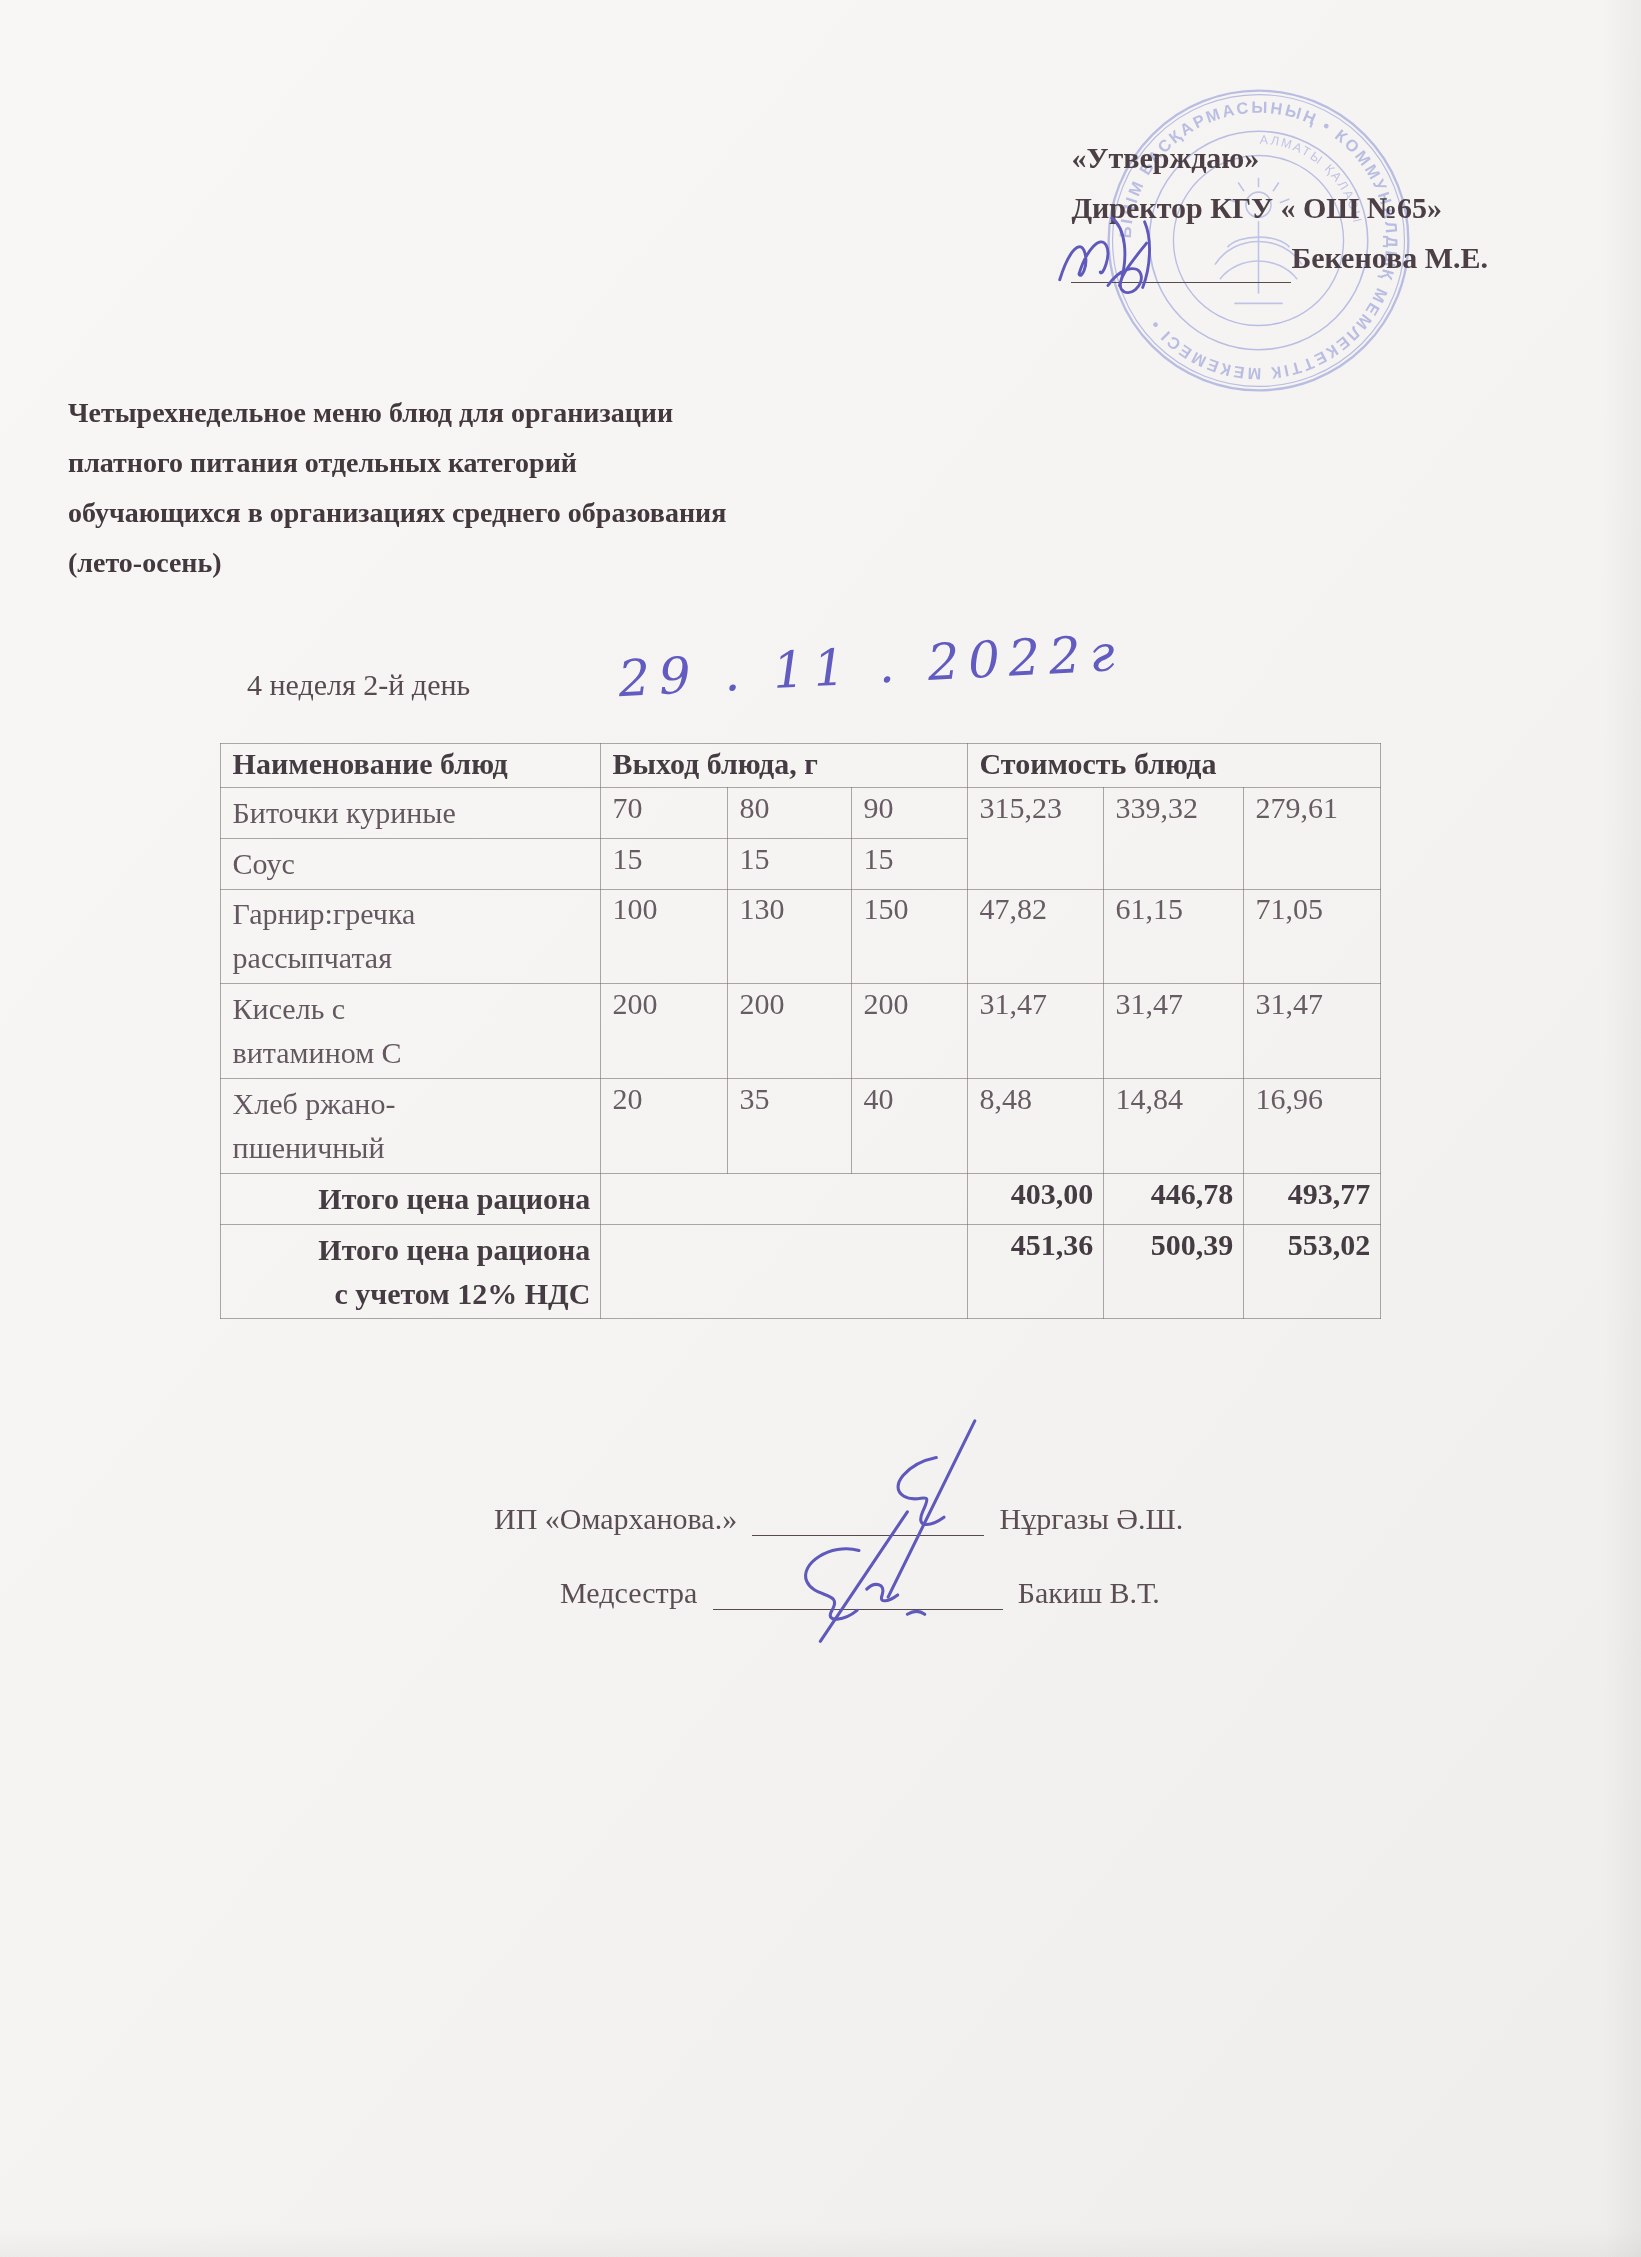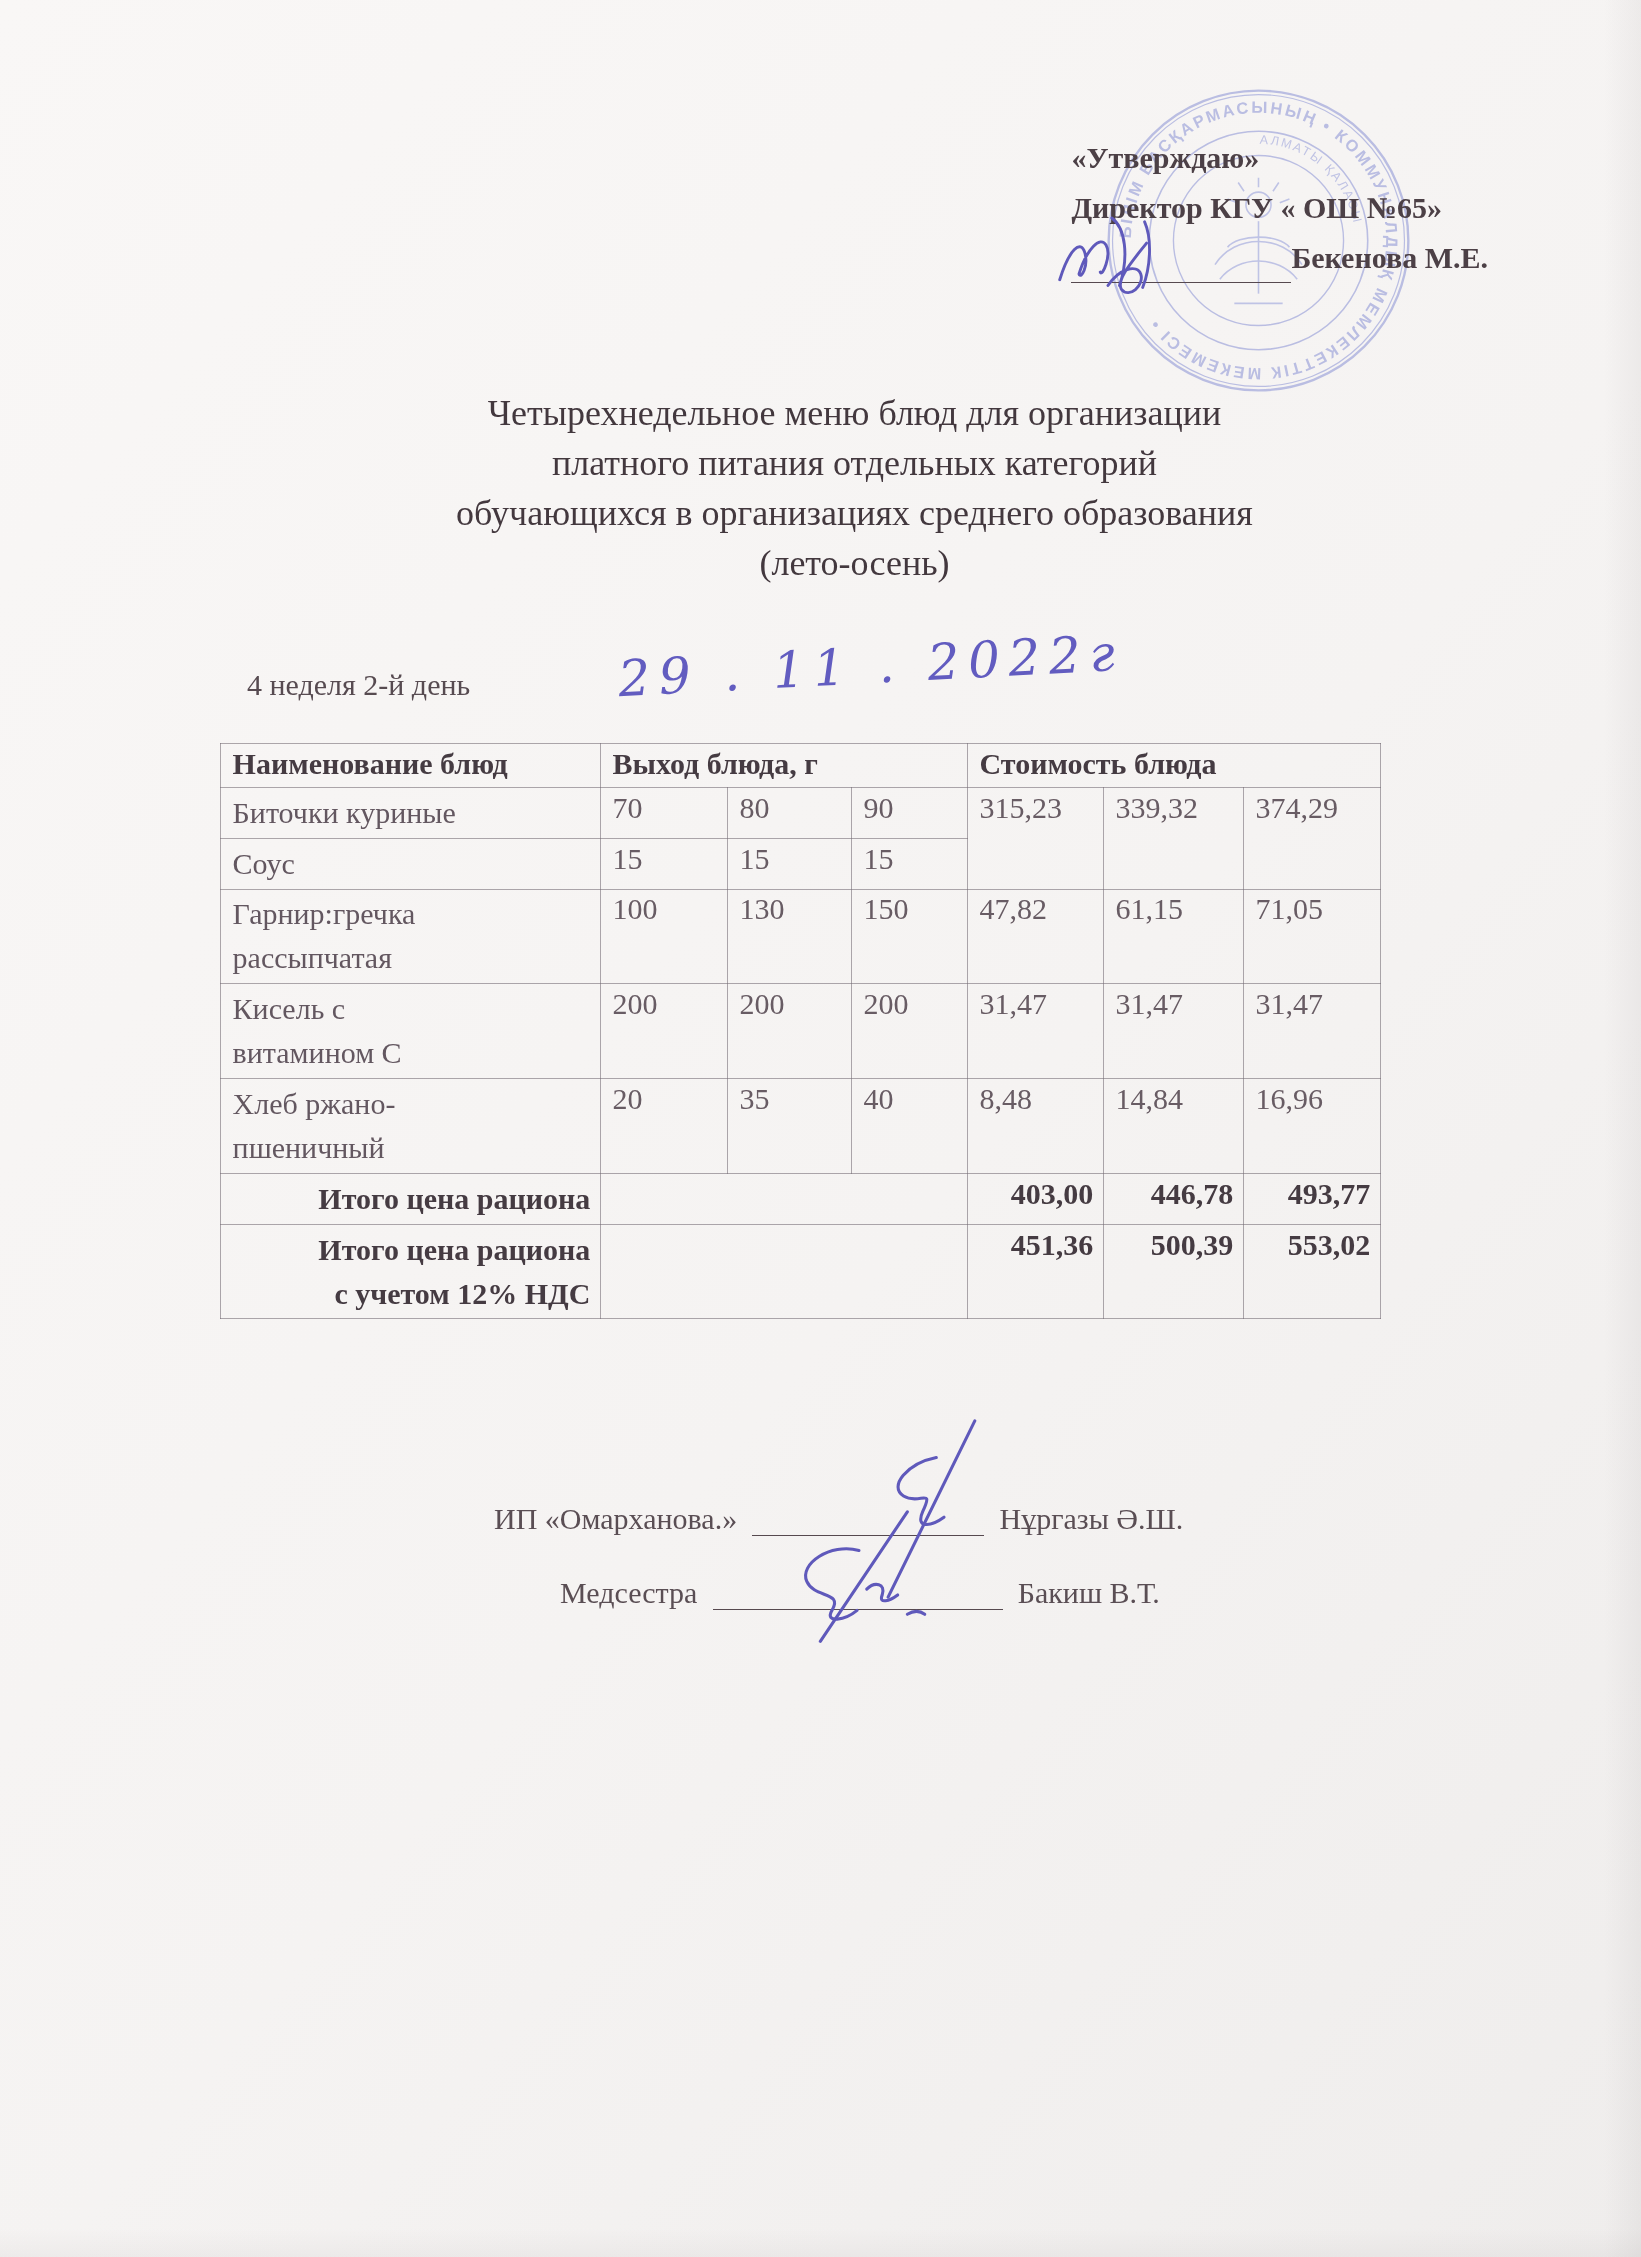--- a/index.html
+++ b/index.html
@@ -26,22 +26,22 @@
     position:absolute;top:133px;right:153px;z-index:2;
     font-weight:bold;font-size:30px;line-height:50px;color:#4c4046;
   }
   .sig-underline{
     display:inline-block;border-bottom:1.9px solid #56494f;height:33px;vertical-align:bottom;
   }
   .approval .sig-underline{width:220px;}
   .hand-sign{position:absolute;z-index:3;pointer-events:none;}
   
   .doc-title{
-    position:absolute;left:68px;right:0;top:388px;text-align:center;z-index:2;
-    font-weight:normal;font-size:36px;line-height:50px;color:#43383e;
+    position:absolute;left:68px;right:0;top:388px;text-align:left;z-index:2;
+    font-weight:bold;font-size:28px;line-height:50px;color:#43383e;
   }
   
   .week-label{position:absolute;left:247px;top:668px;font-size:30px;color:#574b51;}
   .hand-date{
     position:absolute;left:618px;top:637px;z-index:3;
     font-family:"DejaVu Serif",serif;font-style:italic;
     font-size:50px;letter-spacing:8.7px;color:#625cc0;transform:rotate(-3deg);
     white-space:nowrap;
   }
   
@@ -144,21 +144,21 @@
     </tr>
     <tr style="height:42px">
       <td>
             <div class="dish-line">Биточки куриные</div>
           </td>
       <td class="num">70</td>
       <td class="num">80</td>
       <td class="num">90</td>
       <td class="num" rowspan="2">315,23</td>
       <td class="num" rowspan="2">339,32</td>
-      <td class="num" rowspan="2">374,29</td>
+      <td class="num" rowspan="2">279,61</td>
     </tr>
     <tr style="height:44px">
       <td>
             <div class="dish-line">Соус</div>
           </td>
       <td class="num">15</td>
       <td class="num">15</td>
       <td class="num">15</td>
     </tr>
     <tr style="height:89px">

